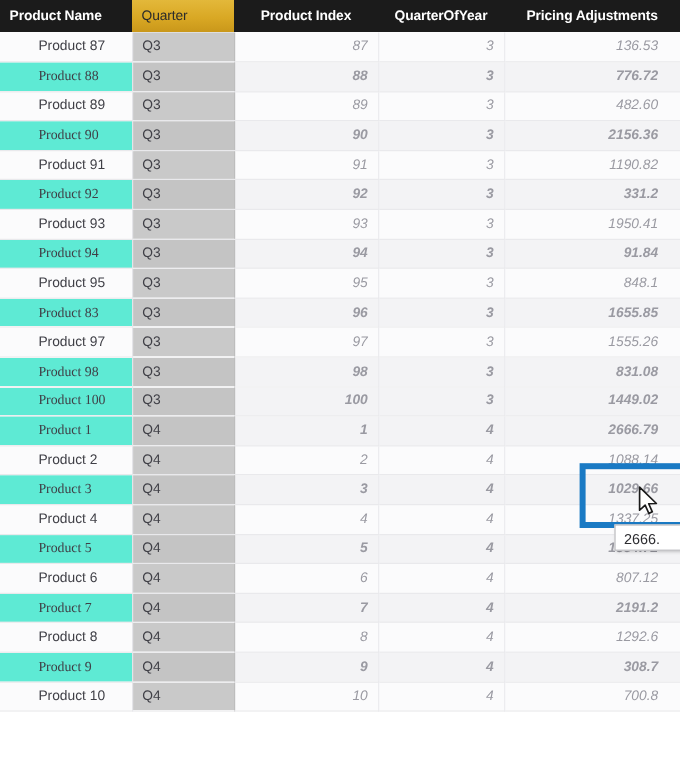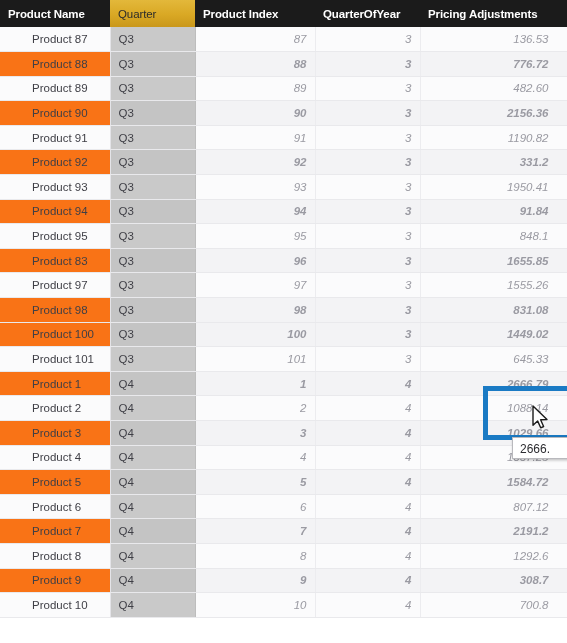--- a/index.html
+++ b/index.html
@@ -44,21 +44,21 @@
     color: #ffffff;
     font-size: 11.5px;
     font-weight: bold;
     text-align: left;
     vertical-align: middle;
     white-space: nowrap;
     overflow: hidden;
     box-sizing: border-box;
     letter-spacing: -0.1px;
   }
-  thead th.num { text-align: left; margin-top: 28px; }
+  thead th.num { text-align: center; margin-top: 28px; }
 
   thead th.selected {
     background: linear-gradient(180deg, #e3b83a 0%, #d9a824 55%, #c9971a 100%);
     color: #2b2b2b;
     font-weight: normal;
     margin-top: 27px;
   }
 
   tbody td {
     height: 24.6px;
@@ -72,21 +72,21 @@
     border-right: 1px solid #ececef;
   }
 
   
   tbody td.name {
     color: #3f3f46;
     background: #fbfbfc;
     border-right: 1px solid #e4e4e8;
     padding-left: 32px;
   }
-  tbody tr.odd td.name { background: #f97316; }
+  tbody tr.odd td.name { background: #5eead4; font-family: Liberation Serif, serif; }
 
   
   tbody td.qtr {
     color: #3f3f46;
     background: #c9c9c9;
     border-right: 1px solid #bdbdbd;
   }
   tbody tr.odd td.qtr { background: #c4c4c4; }
 
   
@@ -247,27 +247,20 @@
           <td class="num">3</td>
           <td class="num price">831.08</td>
         </tr>
         <tr class="odd">
           <td class="name">Product 100</td>
           <td class="qtr">Q3</td>
           <td class="num">100</td>
           <td class="num">3</td>
           <td class="num price">1449.02</td>
         </tr>
-        <tr class="even">
-          <td class="name">Product 101</td>
-          <td class="qtr">Q3</td>
-          <td class="num">101</td>
-          <td class="num">3</td>
-          <td class="num price">645.33</td>
-        </tr>
         <tr class="odd">
           <td class="name">Product 1</td>
           <td class="qtr">Q4</td>
           <td class="num">1</td>
           <td class="num">4</td>
           <td class="num price">2666.79</td>
         </tr>
         <tr class="even">
           <td class="name">Product 2</td>
           <td class="qtr">Q4</td>

